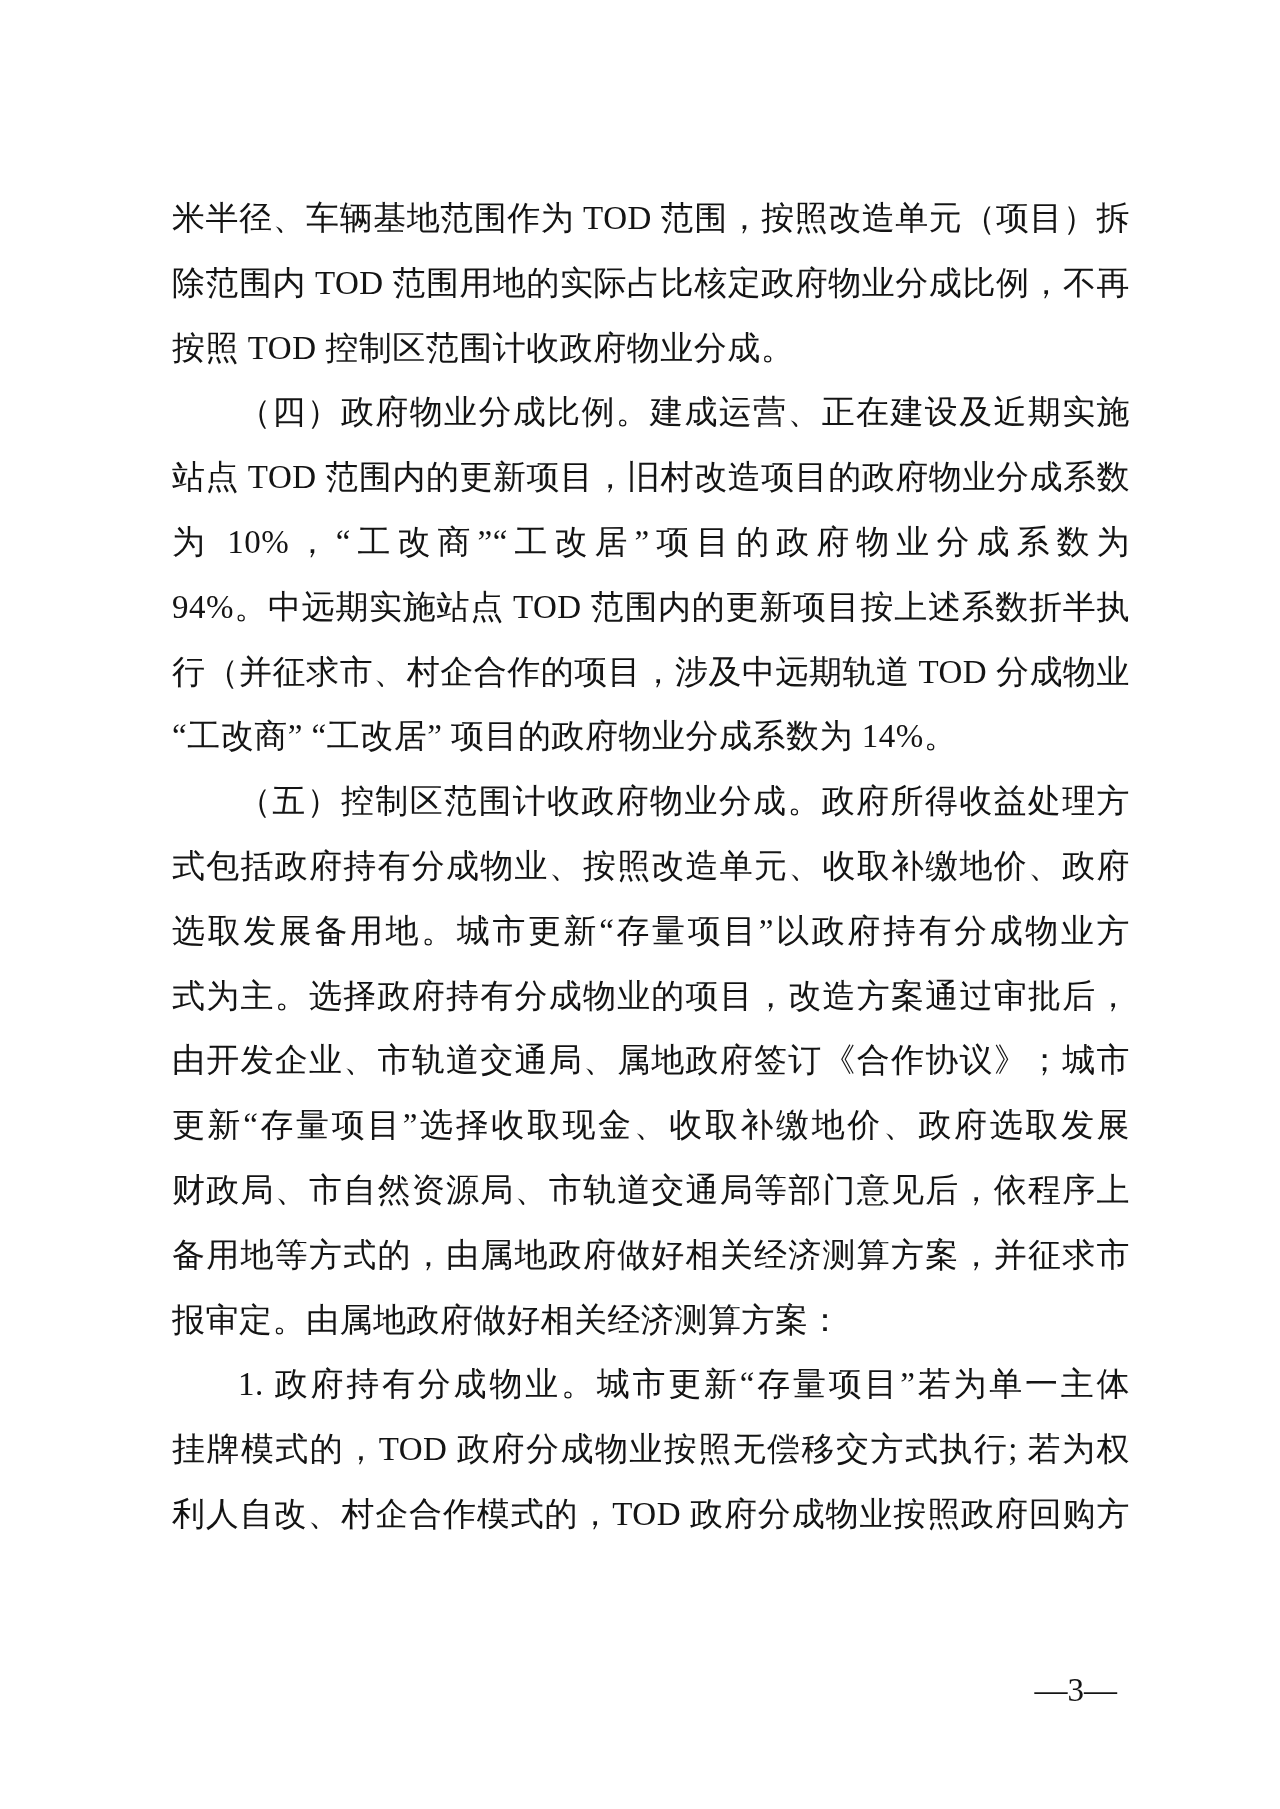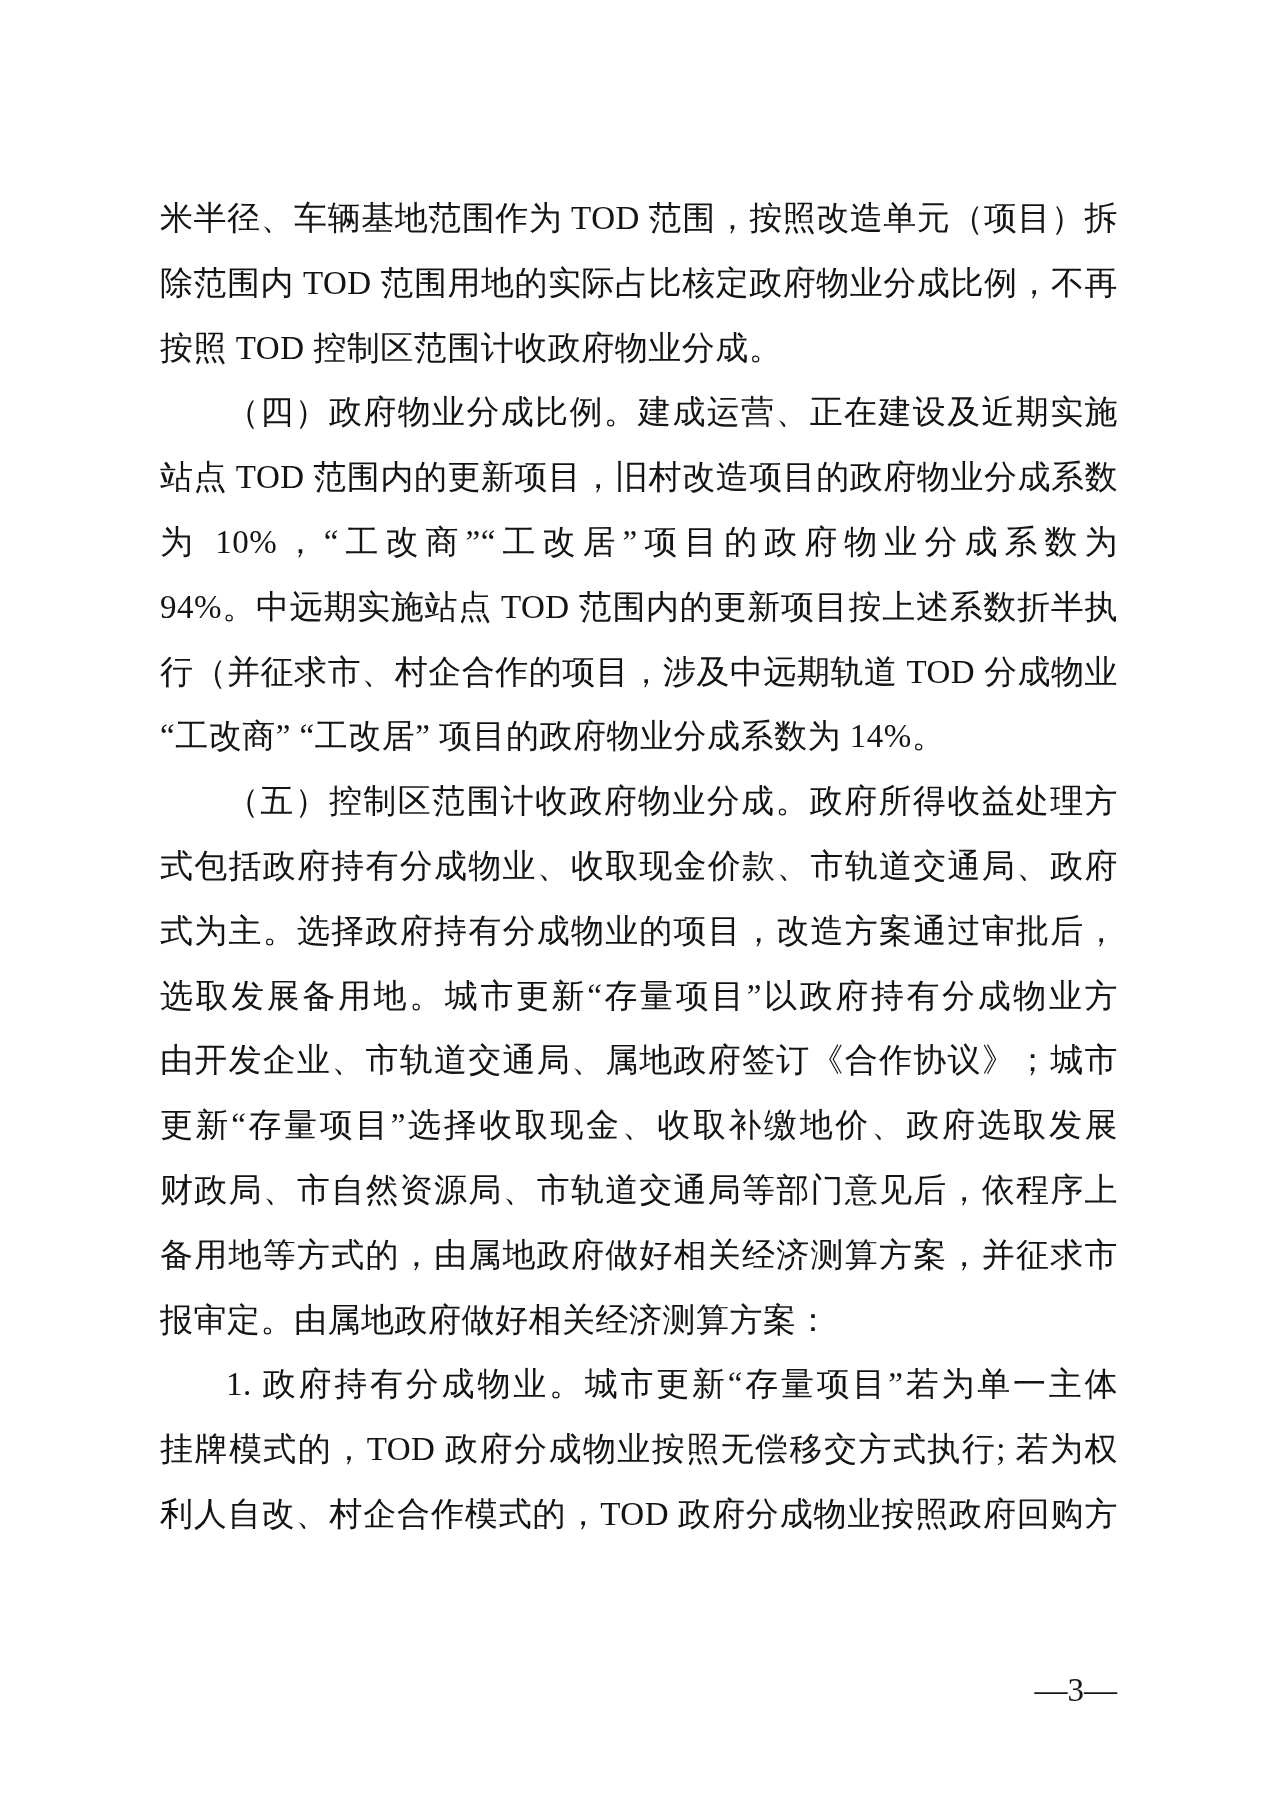--- a/index.html
+++ b/index.html
@@ -11,21 +11,21 @@
     position: relative;
     width: 1280px;
     height: 1809px;
     background: #ffffff;
     overflow: hidden;
     font-family: "Liberation Serif", "DejaVu Serif", serif;
     color: #141414;
   }
   .text-block {
     position: absolute;
-    left: 160px;
+    left: 172px;
     top: 186px;
     width: 958px;
   }
   .line {
     height: 64.8px;
     line-height: 64.8px;
     font-size: 33px;
     letter-spacing: 0.5px;
     white-space: normal;
   }
@@ -58,23 +58,23 @@
       <div class="line just">米半径、车辆基地范围作为 TOD 范围，按照改造单元（项目）拆</div>
       <div class="line just">除范围内 TOD 范围用地的实际占比核定政府物业分成比例，不再</div>
       <div class="line nojust">按照 TOD 控制区范围计收政府物业分成。</div>
       <div class="line just indent">（四）政府物业分成比例。建成运营、正在建设及近期实施</div>
       <div class="line just">站点 TOD 范围内的更新项目，旧村改造项目的政府物业分成系数</div>
       <div class="line just">为 10%，“工改商”“工改居”项目的政府物业分成系数为</div>
       <div class="line just">94%。中远期实施站点 TOD 范围内的更新项目按上述系数折半执</div>
       <div class="line just">行（并征求市、村企合作的项目，涉及中远期轨道 TOD 分成物业</div>
       <div class="line nojust">“工改商” “工改居” 项目的政府物业分成系数为 14%。</div>
       <div class="line just indent">（五）控制区范围计收政府物业分成。政府所得收益处理方</div>
-      <div class="line just">式包括政府持有分成物业、收取现金价款、市轨道交通局、政府</div>
+      <div class="line just">式包括政府持有分成物业、按照改造单元、收取补缴地价、政府</div>
+      <div class="line just">选取发展备用地。城市更新“存量项目”以政府持有分成物业方</div>
       <div class="line just">式为主。选择政府持有分成物业的项目，改造方案通过审批后，</div>
-      <div class="line just">选取发展备用地。城市更新“存量项目”以政府持有分成物业方</div>
       <div class="line just">由开发企业、市轨道交通局、属地政府签订《合作协议》；城市</div>
       <div class="line just">更新“存量项目”选择收取现金、收取补缴地价、政府选取发展</div>
       <div class="line just">财政局、市自然资源局、市轨道交通局等部门意见后，依程序上</div>
       <div class="line just">备用地等方式的，由属地政府做好相关经济测算方案，并征求市</div>
       <div class="line nojust">报审定。由属地政府做好相关经济测算方案：</div>
       <div class="line just indent">1. 政府持有分成物业。城市更新“存量项目”若为单一主体</div>
       <div class="line just">挂牌模式的，TOD 政府分成物业按照无偿移交方式执行; 若为权</div>
       <div class="line just">利人自改、村企合作模式的，TOD 政府分成物业按照政府回购方</div>
     </div>
   <div class="page-number">—3—</div>

